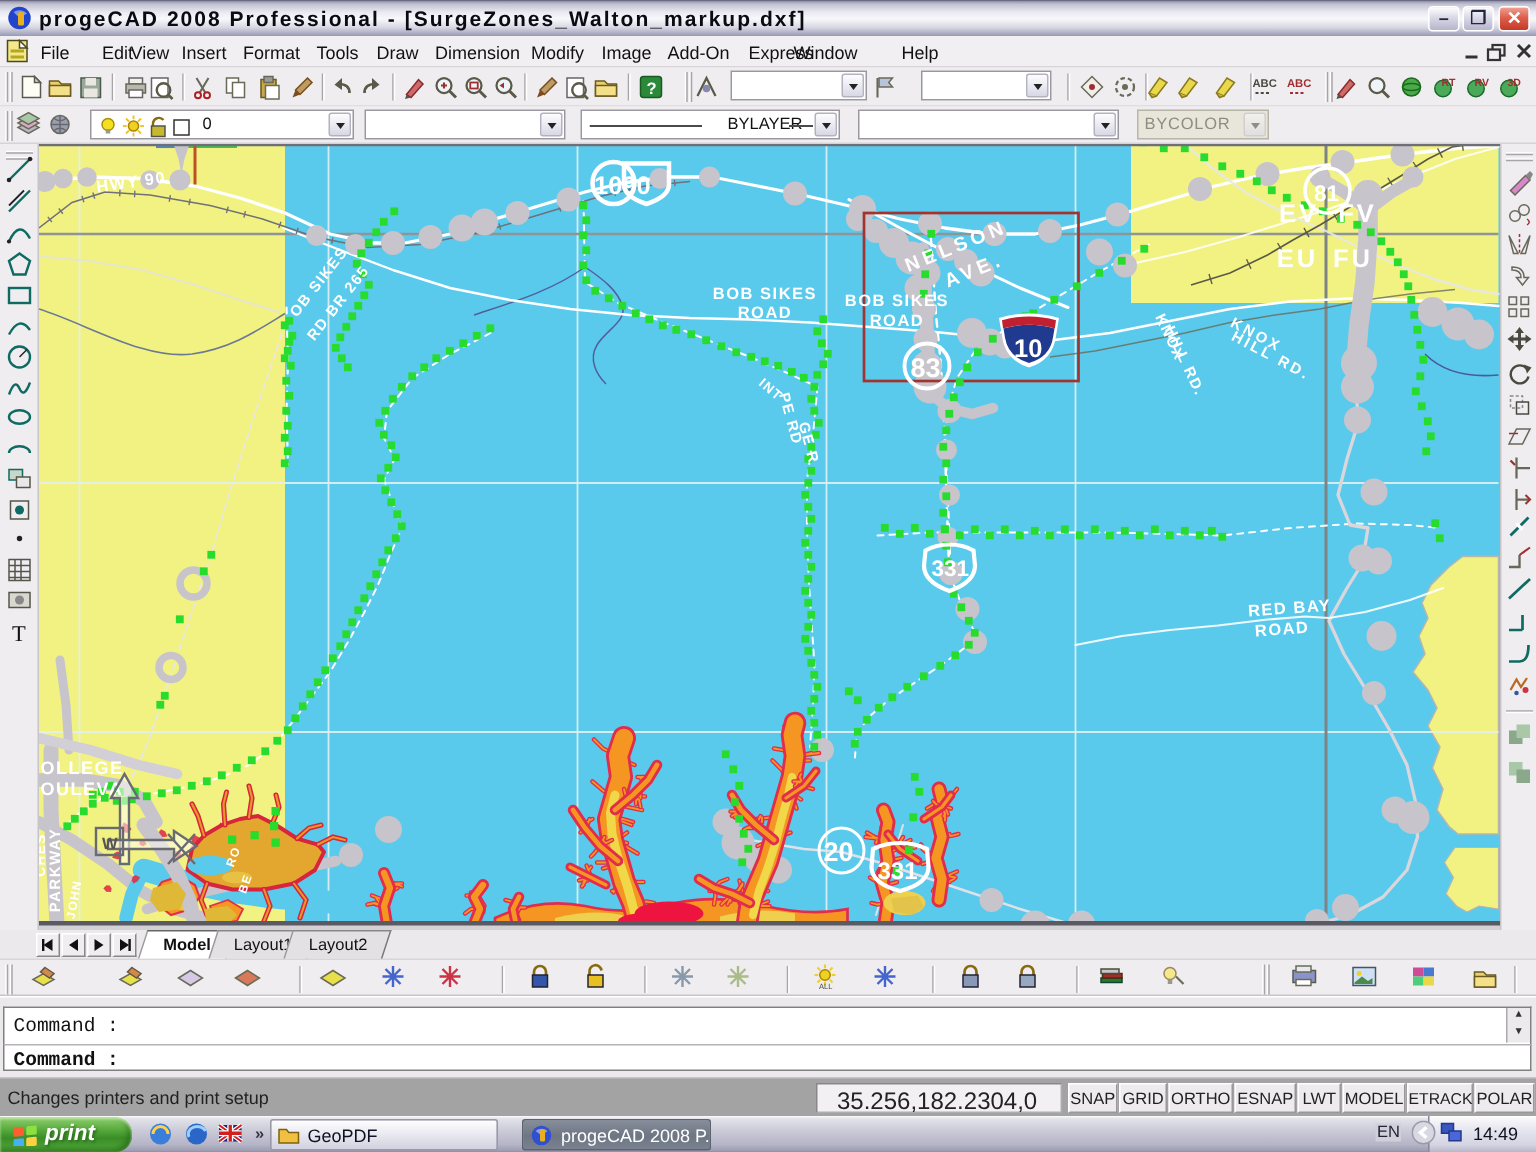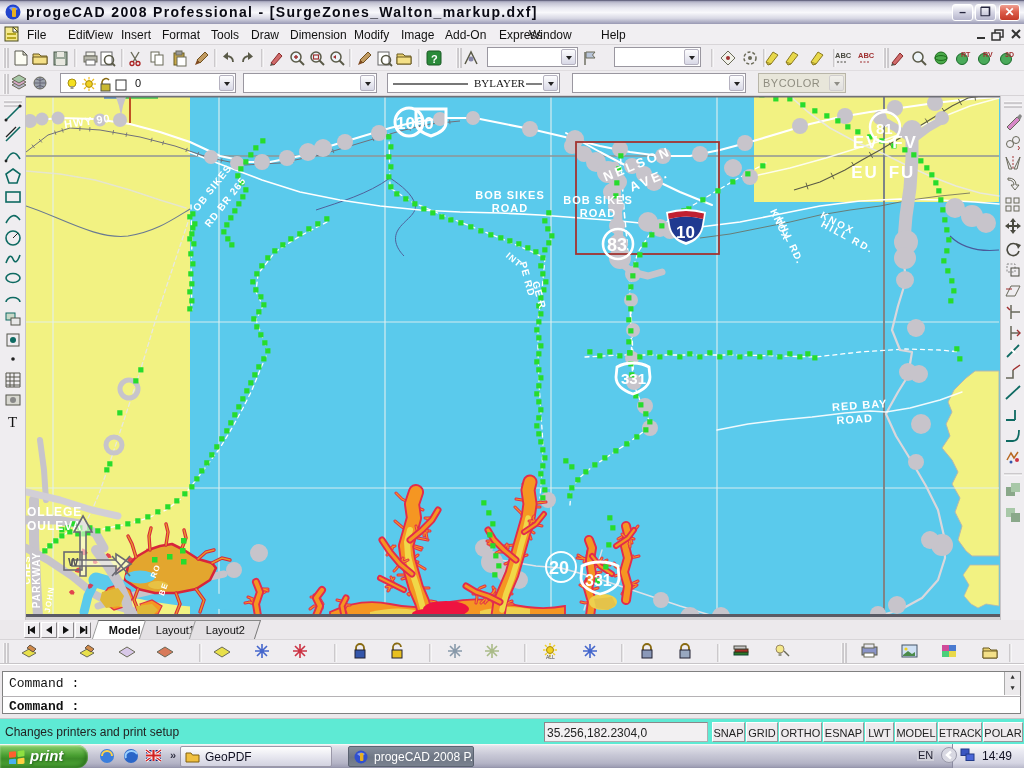--- a/index.html
+++ b/index.html
@@ -37,22 +37,22 @@
 .navb{top:2px;width:16px;height:16px;background:#efedf0;border:1px solid #fff;border-right-color:#8a878a;border-bottom-color:#8a878a;font-size:8px;text-align:center;line-height:15px;color:#111;}
 .tab{top:0px;height:19px;font-size:11px;color:#111;padding:3px 12px 0 13px;border-left:1px solid #999;border-right:1px solid #777;transform:skewX(-18deg);background:#e4e1e4;border-top:1px solid #888;}
 .tabt{transform:skewX(18deg);display:block;}
 
 #toolbar3{left:0;top:640px;width:1024px;height:24px;background:#efedf0;border-bottom:1px solid #c8c5c8;}
 
 #cmdwrap{left:0;top:664px;width:1024px;height:54px;background:#ece9ec;border-top:1px solid #fff;}
 #cmdhist{left:2px;top:6px;width:1019px;height:25px;background:#fff;border:1px solid #808080;border-bottom:none;font-family:"Liberation Mono",monospace;font-size:13px;color:#111;}
 #cmdline{left:2px;top:31px;width:1019px;height:18px;background:#fff;border:1px solid #808080;border-top:1px solid #b5b2b5;font-family:"Liberation Mono",monospace;font-size:13px;font-weight:bold;color:#111;}
 
-#statusbar{left:0;top:718px;width:1024px;height:26px;background:#5eead4;border-top:1px solid #c8c5c8;font-size:12px;color:#222;}
-#coords{left:544px;top:3px;width:164px;height:20px;background:#f2f0f2;border:1px solid #b0adb0;border-top-color:#8a878a;border-left-color:#8a878a;font-size:12px;padding:3px 0 0 2px;color:#222;}
+#statusbar{left:0;top:718px;width:1024px;height:26px;background:#a3a3a3;border-top:1px solid #c8c5c8;font-size:12px;color:#222;}
+#coords{left:544px;top:3px;width:164px;height:20px;background:#f2f0f2;border:1px solid #b0adb0;border-top-color:#8a878a;border-left-color:#8a878a;font-size:16px;padding:3px 0 0 13px;color:#222;}
 .sbtn{top:3px;height:20px;background:#eeebee;border:1px solid #fff;border-right-color:#9a979a;border-bottom-color:#9a979a;font-size:11px;color:#222;text-align:center;padding-top:4px;}
 
 #taskbar{left:0;top:744px;width:1024px;height:24px;
  background:linear-gradient(180deg,#fcfcfa 0,#e2e2ea 8%,#c8c8d6 45%,#b4b4c6 80%,#9c9cb2 97%,#8a8aa0 100%);}
 #startbtn{left:0;top:1px;width:88px;height:23px;border-radius:0 11px 11px 0;
  background:linear-gradient(180deg,#8ed06e 0,#4aa032 45%,#3c8c28 60%,#57b23e 100%);
  box-shadow:inset 0 1px 2px #c8f0b0, inset -2px -2px 4px #2a701c;}
 #starttext{left:30px;top:3px;color:#fff;font-weight:bold;font-style:italic;font-size:15px;text-shadow:1px 1px 2px #2a6a1e;}
 #taskGeo{left:180px;top:2px;width:152px;height:21px;border:1px solid #9a98a8;border-radius:2px;
  background:linear-gradient(180deg,#fefefe 0,#e8e8f0 50%,#d2d2e0 100%);font-size:12px;color:#112;}
@@ -334,21 +334,21 @@
 <span class="ctext" style="left:74px;">0</span>
         <span class="arr"></span>
       </div>
 <div class="combo abs" style="left:243px;top:2px;width:134px;">
         <span class="arr"></span>
       </div>
 <div class="combo abs" style="left:387px;top:2px;width:173px;">
 <svg style="position:absolute;left:5px;top:9px;" width="75" height="3">
           <line x1="0" y1="1" x2="75" y2="1" stroke="#4a4a4a" stroke-width="1.4"></line>
         </svg>
-<span class="ctext" style="left:86px;font-family:Liberation Serif, serif;">BYLAYER</span>
+<span class="ctext" style="left:97px;">BYLAYER</span>
 <svg style="position:absolute;left:138px;top:9px;" width="16" height="3">
           <line x1="0" y1="1" x2="16" y2="1" stroke="#4a4a4a" stroke-width="1.4"></line>
         </svg>
 <span class="arr"></span>
       </div>
 <div class="combo abs" style="left:572px;top:2px;width:174px;">
         <span class="arr"></span>
       </div>
 <div class="combo abs" style="left:758px;top:2px;width:88px;background:#e8e6da;border-color:#b8b5a8;">
 <span class="ctext" style="color:#8f8d80;font-size:11px;letter-spacing:0.5px;">BYCOLOR</span>

